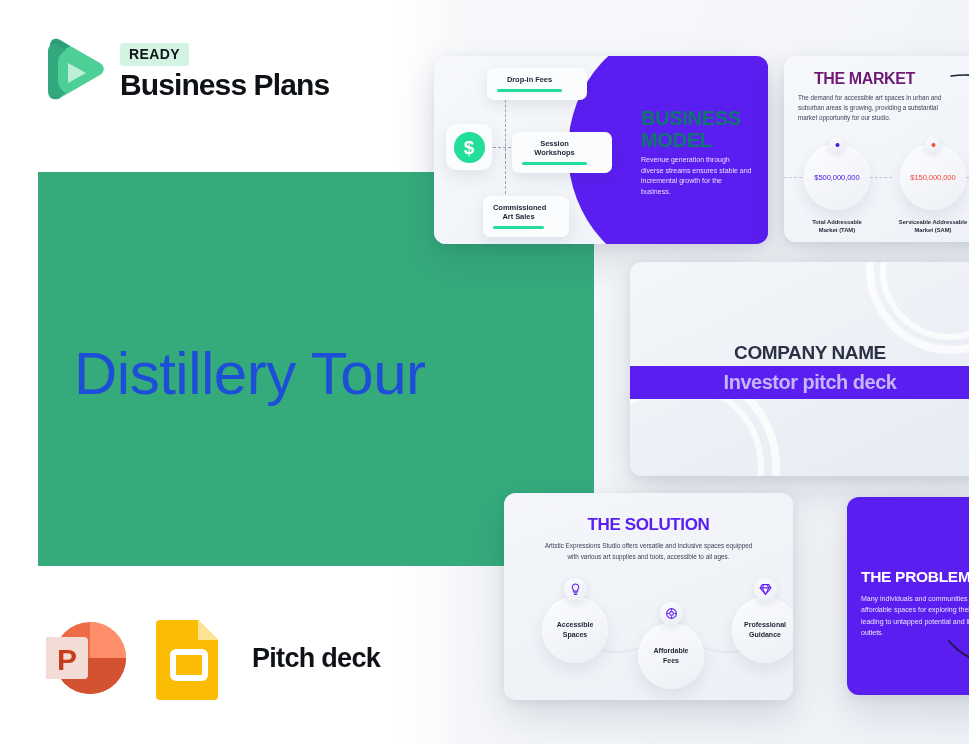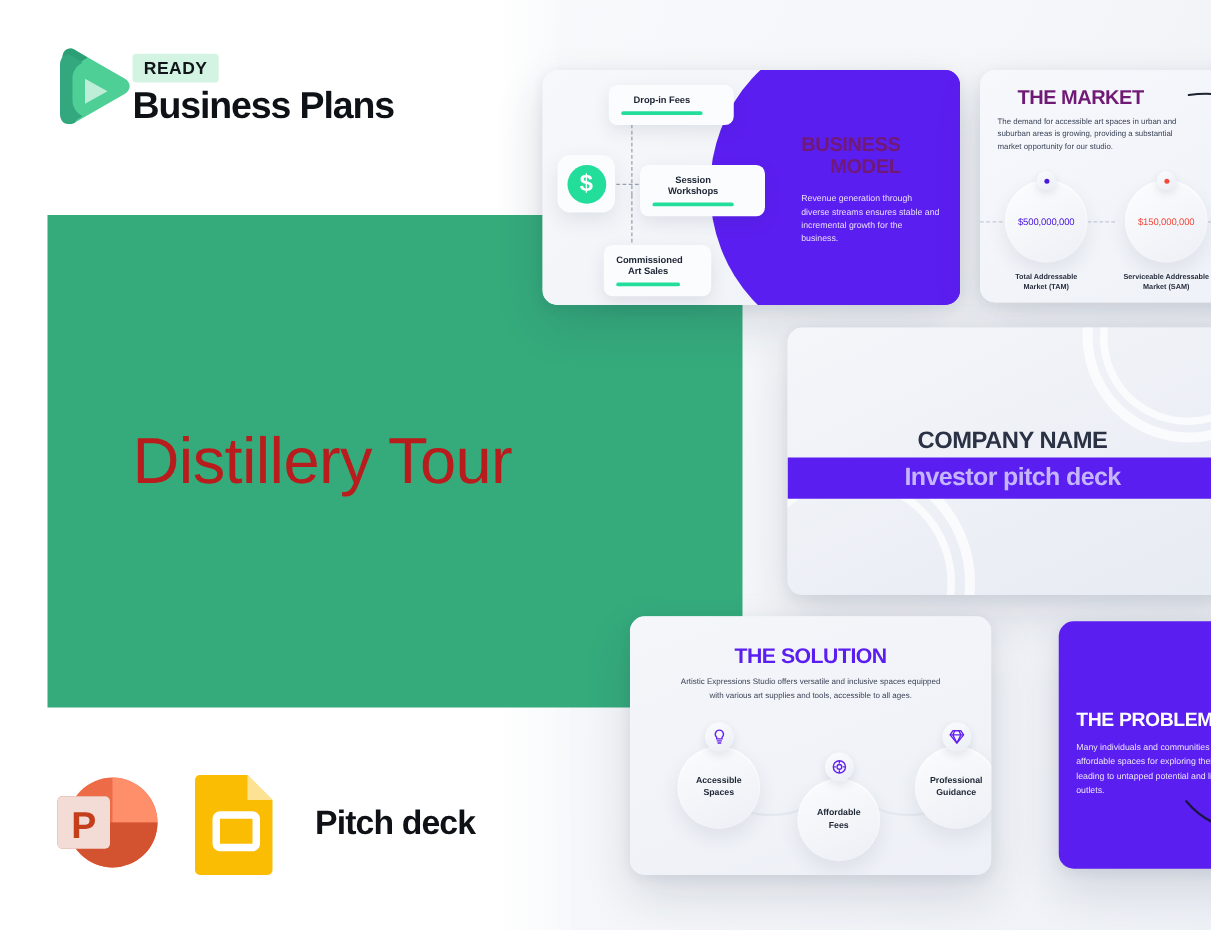--- a/index.html
+++ b/index.html
@@ -30,34 +30,33 @@
 
   
   .hero-rect {
     position: absolute;
     left: 38px; top: 172px; width: 556px; height: 394px;
     background: #35ab7c;
   }
   .hero-title {
     position: absolute;
     left: 74px; top: 342px;
-    color: #b91c1c;
-    font-size: 52px;
+    color: #1d4ed8;
+    font-size: 60px;
     font-weight: 400;
     letter-spacing: -0.5px;
     line-height: 1.05;
     white-space: nowrap;
-    margin-left: 32px;
   }
 
   
   .brand {
     position: absolute;
     left: 40px; top: 36px;
-    display: flex; align-items: center; 
+    display: flex; align-items: center; gap: 14px;
     z-index: 40;
   }
   .brand-mark { position: relative; width: 66px; height: 72px; flex: 0 0 auto; }
   .brand-text { display: flex; flex-direction: column; gap: 2px; }
   .ready-badge {
     display: inline-block;
     align-self: flex-start;
     background: #d3f4e3;
     color: #111418;
     font-size: 14px;
@@ -102,22 +101,22 @@
   .bm-bg { position: absolute; inset: 0; background: linear-gradient(140deg,#f6f8fb 0%, #eef1f6 100%); }
   .bm-blob {
     position: absolute; right: 0; top: -30px;
     width: 200px; height: 250px;
     background: #5b1ef0;
     border-radius: 120px 0 0 120px / 130px 0 0 130px;
   }
   .bm-right { position: absolute; right: 0; top: 0; width: 134px; height: 188px; background: #5b1ef0; }
   .bm-title {
     position: absolute; left: 641px; top: 108px;
-    color: #701a75; font-size: 16px; font-weight: 700; line-height: 1.08;
-    letter-spacing: -0.3px; z-index: 5; white-space: pre-line; text-align: right;
+    color: #0f766e; font-size: 20px; font-weight: 700; line-height: 1.08;
+    letter-spacing: -0.3px; z-index: 5; white-space: pre-line;
   }
   .bm-desc {
     position: absolute; left: 641px; top: 155px; width: 112px;
     color: #e9ddff; font-size: 7px; line-height: 1.5; z-index: 5;
   }
   .bm-pill {
     position: absolute;
     background: #fbfcfe; border-radius: 7px;
     box-shadow: 0 5px 14px rgba(40,50,80,0.10);
     padding: 7px 25px 8px 10px;

